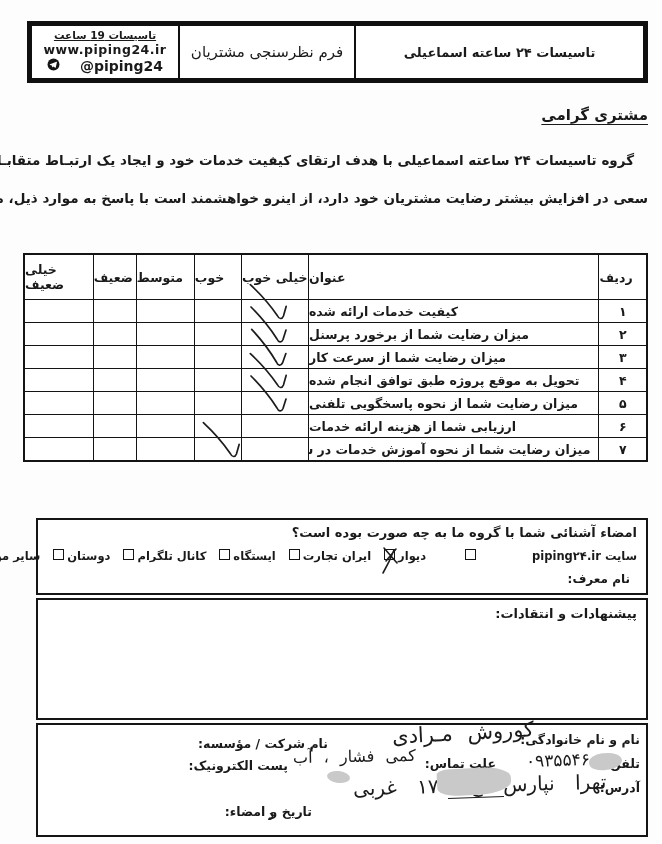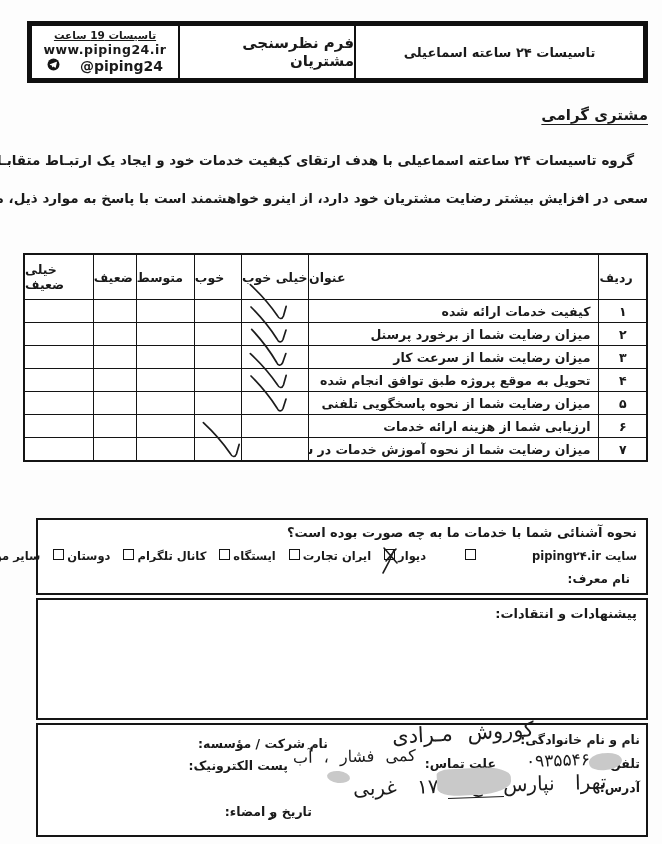--- a/index.html
+++ b/index.html
@@ -11,21 +11,21 @@
   .page{position:relative;width:662px;height:844px;background:#fdfdfd;}
 
   
   .header-box{
     position:absolute;top:21px;left:27px;width:621px;height:62px;
     border:5px solid #101010;box-sizing:border-box;background:#fff;
     display:flex;direction:rtl;
   }
   .header-cell{display:flex;align-items:center;justify-content:center;box-sizing:border-box;}
   .cell-company{width:287px;font-size:13px;font-weight:bold;}
-  .cell-title{width:176px;border-right:2px solid #101010;font-size:15px;font-weight:bold;}
+  .cell-title{width:176px;border-right:2px solid #101010;font-size:15px;font-weight:normal;}
   .cell-logo{flex:1;border-right:2px solid #101010;flex-direction:column;justify-content:center;line-height:1.25;}
   .logo-line1{font-size:10.5px;font-weight:bold;letter-spacing:1px;text-decoration:underline;filter:blur(.2px);}
   .logo-site{font-size:12.5px;font-weight:bold;letter-spacing:.5px;direction:ltr;filter:blur(.2px);}
   .logo-tg{display:flex;align-items:flex-start;gap:20px;font-size:14px;font-weight:bold;direction:ltr;filter:blur(.2px);}
   .tg-icon{width:13px;height:13px;display:inline-block;}
 
   
   .greeting{
     position:absolute;top:106px;right:14px;font-size:15px;font-weight:bold;
     text-decoration:underline;text-underline-offset:4px;
@@ -36,21 +36,21 @@
   .intro-line.first{text-indent:14px;}
 
   
   .survey{position:absolute;top:253px;left:23px;width:625px;}
   table.survey-tbl{border-collapse:collapse;table-layout:fixed;width:100%;direction:rtl;background:#fff;}
   .survey-tbl th,.survey-tbl td{border:1.5px solid #141414;padding:0;}
   .survey-tbl{border:2.5px solid #141414;}
   .survey-tbl thead th{height:44px;font-size:12.5px;font-weight:bold;text-align:left;}
   .survey-tbl tbody td{height:22px;font-size:12.5px;font-weight:bold;}
   td.row-no{text-align:center;font-size:13px;}
-  td.row-title{text-align:right;padding-right:8px;white-space:nowrap;overflow:hidden;}
+  td.row-title{text-align:left;padding-right:8px;white-space:nowrap;overflow:hidden;}
   td.rate-cell{position:relative;}
   .check-svg{position:absolute;left:6px;top:-19px;width:44px;height:44px;overflow:visible;pointer-events:none;}
   .check-svg path{fill:none;stroke:#1c1c1c;stroke-width:1.7;stroke-linecap:round;}
 
   
   .box{position:absolute;left:36px;width:612px;border:2px solid #151515;box-sizing:border-box;background:#fff;}
   .box-referral{top:518px;height:77px;}
   .box-feedback{top:598px;height:122px;}
   .box-contact{top:723px;height:114px;}
 
@@ -215,21 +215,21 @@
             </td>
             <td class="rate-cell"></td>
             <td class="rate-cell"></td>
             <td class="rate-cell"></td>
           </tr>
         </tbody>
     </table>
   </div>
 
   <div class="box box-referral">
-    <div class="referral-q">نحوه آشنائی شما با خدمات ما به چه صورت بوده است؟</div>
+    <div class="referral-q">امضاء آشنائی شما با گروه ما به چه صورت بوده است؟</div>
     <div class="referral-opts">
         <span class="opt">
           <span>سایت piping۲۴.ir</span>
           <span class="cb"></span>
         </span>
         <span class="opt">
           <span>دیوار</span>
           <span class="cb">
             <svg class="scribble-svg" viewBox="0 0 24 30">
               <path d="M4 2 L17 17 M16 3 L6 15 M14 4 C 11 12, 7 20, 3 27"></path>

